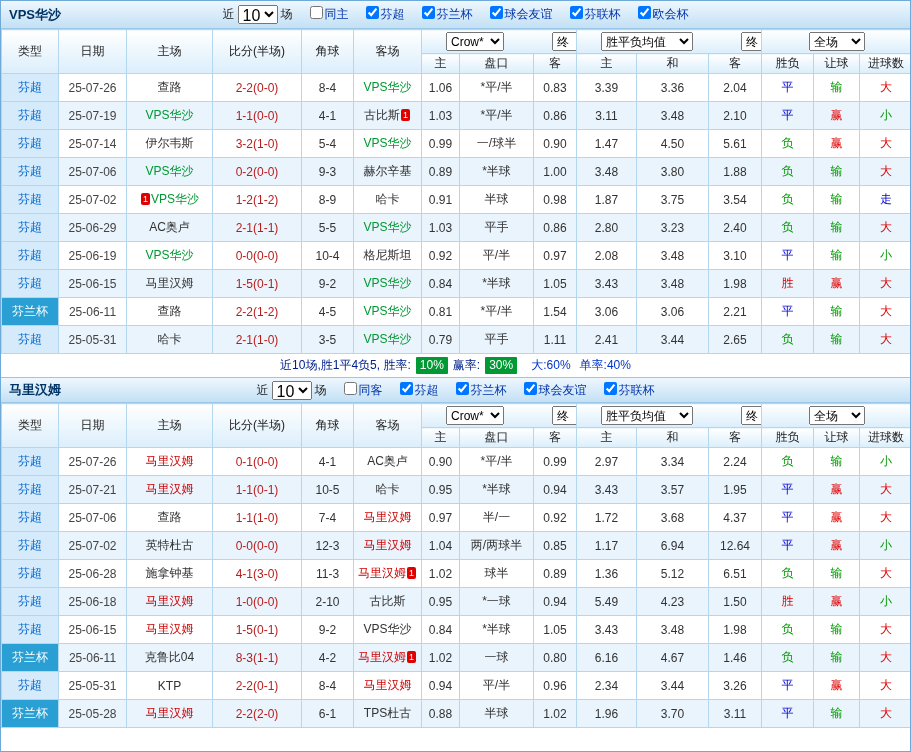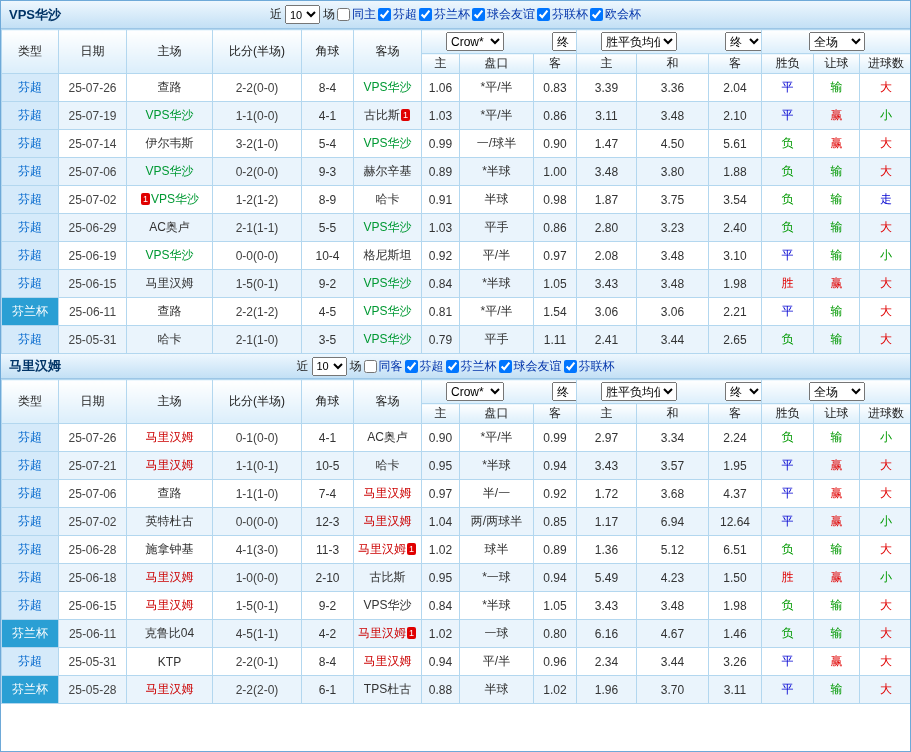--- a/index.html
+++ b/index.html
@@ -9,39 +9,39 @@
   .titlebar{height:27px;background:linear-gradient(#dbeefb,#a6d0f1);border-bottom:1px solid #7fb5e0;display:flex;align-items:center;justify-content:center;position:relative}
   .title{color:#002b99;font-weight:bold;font-size:13px;margin-right:16px}
   .radio{display:inline-flex;align-items:center;color:#0033cc;font-size:12px;margin-right:12px;cursor:pointer}
   .radio input{margin-right:3px}
   .close-btn{position:absolute;right:3px;top:2px;width:25px;height:22px;background:linear-gradient(#5aabf0,#1f7fd3);color:#fff;border:1px solid #1a6dbd;border-radius:3px;font-size:13px;line-height:20px;text-align:center;cursor:pointer;padding:0}
   .sec-head{position:relative;display:flex;align-items:center;justify-content:center;background:linear-gradient(#eef7fe,#c3e0f5);border-bottom:1px solid #9cc6e6}
   .sec-head.h-first{height:28px}
   .sec-head.h-second{height:25px}
   .team-title{position:absolute;left:8px;color:#003366;font-weight:bold;font-size:13px}
   .filters{display:flex;align-items:center;font-size:12px;color:#222}
-  .filters select{font-size:11px;height:19px;margin:0 3px}
-  .chk{display:inline-flex;align-items:center;color:#0033aa;margin-left:2px;cursor:pointer}
+  .filters select{font-size:16px;height:19px;margin:0 3px}
+  .chk{display:inline-flex;color:#0033aa;margin-left:17px;cursor:pointer}
   .chk input{margin-right:2px;width:13px;height:13px}
   table{border-collapse:collapse;table-layout:fixed;width:911px;font-size:12px}
   th,td{border:1px solid #b3d7ef;text-align:center;overflow:hidden;white-space:nowrap}
   thead th{background:linear-gradient(#ffffff,#dbeefb);font-weight:normal;color:#222}
   thead .h1 th{height:24px}
   thead .h2 th{height:20px}
   .hsel{font-size:12px;height:19px;margin:0 24px}
   .w-comp{width:58px}
   .w-fin{width:38px}
-  .w-avg{width:76px}
+  .w-avg{width:92px}
   .w-full{width:56px}
   td{height:28px;color:#333}
   tr.alt td{background:#eaf4fc}
   tr td.type{background:#d5eafa;color:#0066cc}
   tr td.type.cup{background:#2a9fd4;color:#fff}
   td.date{color:#444}
-  td.score{color:#404040}
+  td.score{color:#b91c1c}
   td.team-cell{cursor:pointer}
   .hl-green{color:#009933}
   .hl-red{color:#cc0000}
   .c-red{color:#e00000}
   .c-blue{color:#0000d0}
   .c-green{color:#009900}
   .redcard{display:inline-block;background:#e00000;color:#fff;font-size:9px;line-height:12px;width:9px;height:12px;border-radius:2px;margin:0 1px;vertical-align:1px;text-align:center}
   .summary{height:24px;display:flex;align-items:center;justify-content:center;font-size:12px;background:#fff;border-bottom:1px solid #9cc6e6}
   .badge{background:#009933;color:#fff;padding:0 4px;margin:0 5px;border-radius:1px;line-height:17px}
   .sum-text{color:#00218a}
@@ -304,20 +304,28 @@
             <td class="num">2.41</td>
             <td class="num">3.44</td>
             <td class="num">2.65</td>
             <td class="res c-green">负</td>
             <td class="res c-green">输</td>
             <td class="res c-red">大</td>
           </tr>
         </tbody>
     </table>
 
+    <div class="summary">
+      <span class="sum-text">近10场,胜1平4负5, 胜率:</span>
+      <span class="badge">10%</span>
+      <span class="sum-text">赢率:</span>
+      <span class="badge">30%</span>
+      <span class="sum-blue">大:60%</span>
+      <span class="sum-blue">单率:40%</span>
+    </div>
   </section>
 
   <section>
     <div class="sec-head h-second">
       <span class="team-title">马里汉姆</span>
       <div class="filters">
         <span>近</span>
         <select class="hsel-count"><option>10</option></select>
         <span>场</span>
         <span style="display:inline-flex">
@@ -510,21 +518,21 @@
             <td class="num">3.48</td>
             <td class="num">1.98</td>
             <td class="res c-green">负</td>
             <td class="res c-green">输</td>
             <td class="res c-red">大</td>
           </tr>
           <tr class="alt">
             <td class="type cup">芬兰杯</td>
             <td class="date">25-06-11</td>
             <td class="team-cell"><span class="tname">克鲁比04</span></td>
-            <td class="score">4-5(1-1)</td>
+            <td class="score">8-3(1-1)</td>
             <td class="corner">4-2</td>
             <td class="team-cell"><span class="tname hl-red">马里汉姆</span><span class="redcard">1</span></td>
             <td class="num">1.02</td>
             <td class="line">一球</td>
             <td class="num">0.80</td>
             <td class="num">6.16</td>
             <td class="num">4.67</td>
             <td class="num">1.46</td>
             <td class="res c-green">负</td>
             <td class="res c-green">输</td>

